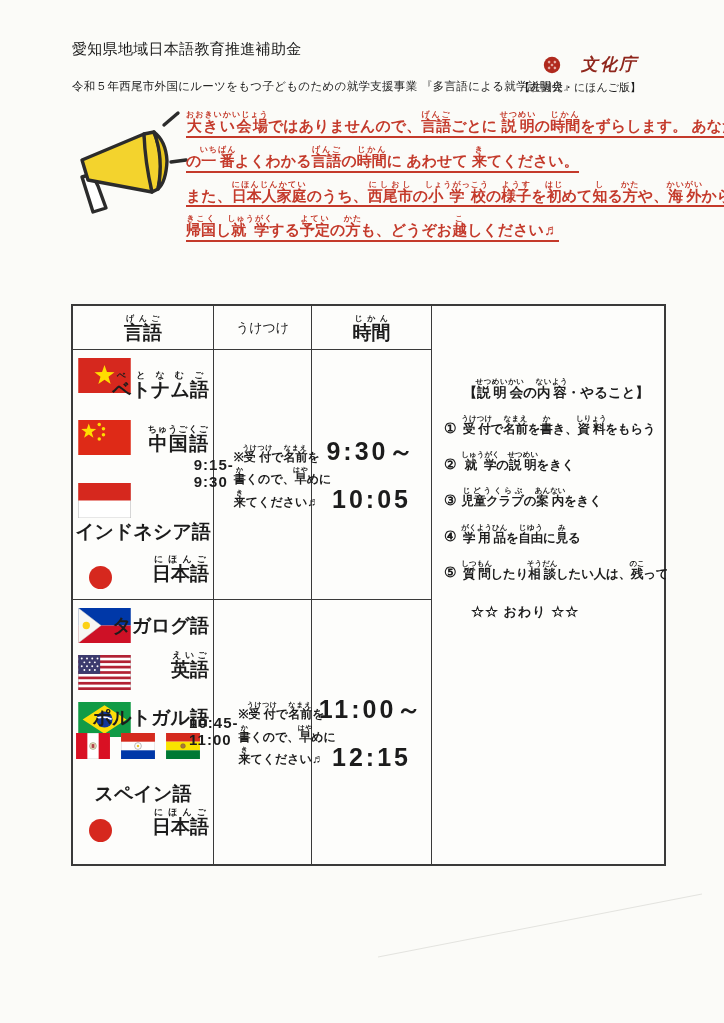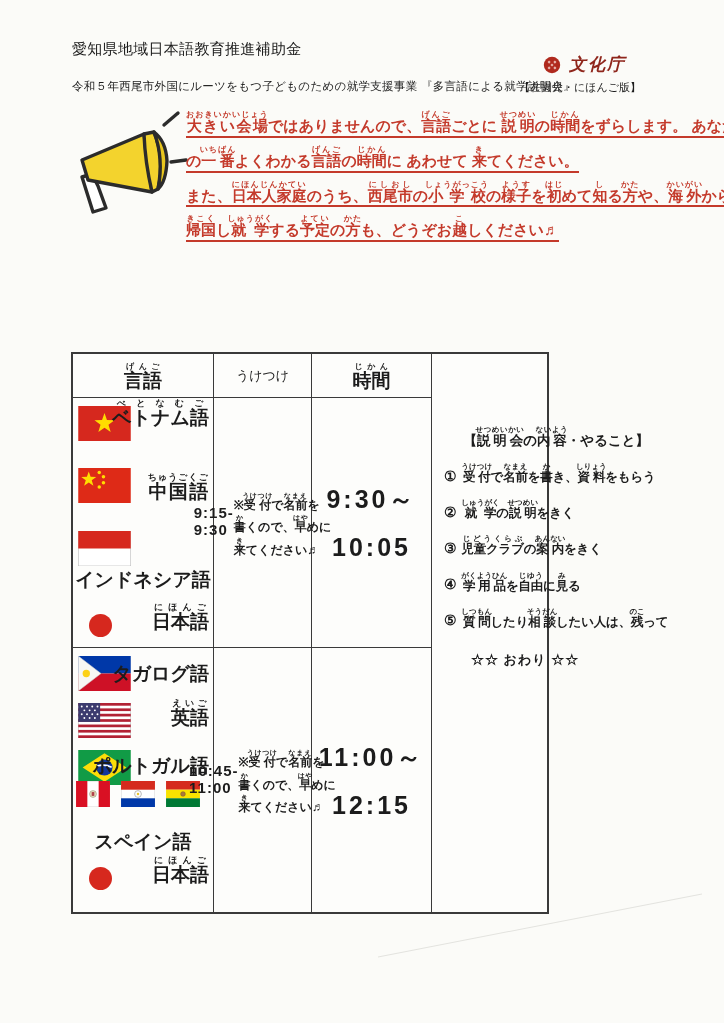--- a/index.html
+++ b/index.html
@@ -7,21 +7,21 @@
   body {
     position:relative;
     background:#fbfbf8;
     font-family:"Liberation Sans", sans-serif;
     color:#1c1c1c;
     overflow:hidden;
   }
   
   .hdr-line1 { position:absolute; left:72px; top:40px; font-size:15px; letter-spacing:.3px; }
   .hdr-line2 { position:absolute; left:72px; top:79px; font-size:11.5px; letter-spacing:.3px; }
-  .logo { position:absolute; left:543px; top:53px; display:flex; align-items:center; gap:8px; }
+  .logo { position:absolute; left:543px; top:53px; display:flex; align-items:center; gap:20px; }
   .logo-text { color:#8f261c; font-size:17px; font-weight:bold; font-style:italic;
                font-family:"Liberation Serif", serif; letter-spacing:2px; }
   .edition { position:absolute; left:519px; top:80px; font-size:11px; }
 
   
   .megaphone { position:absolute; left:52px; top:110px; }
 
   
   .announce { position:absolute; left:186px; top:110px; width:534px; }
   .a-line { margin-bottom:7px; white-space:nowrap; line-height:1.05; }
@@ -32,27 +32,26 @@
     border-bottom:2px solid #c43a2b;
     padding-bottom:2px;
   }
   .a-line rt { font-size:8px; font-weight:bold; color:#c43a2b; letter-spacing:1px; }
 
   ruby { ruby-align:space-around; }
   rt { font-size:8px; letter-spacing:.5px; }
 
   
   .table {
-    position:absolute; left:71px; top:304px; width:478px; height:562px;
+    position:absolute; left:71px; top:304px; width:595px; height:562px;
     display:grid;
     grid-template-columns:141px 98px 120px 1fr;
     grid-template-rows:44px 250px 1fr;
     border:2px solid #3a3a3a;
     background:#fdfdfb;
-    margin-top:48px;
   }
   .cell { position:relative; border-right:1.6px solid #3a3a3a; border-bottom:1.6px solid #3a3a3a; }
   .cell.no-b { border-bottom:none; }
   .cell.no-r { border-right:none; }
 
   .hcell { display:flex; align-items:center; justify-content:center; }
   .h-big { font-size:19px; font-weight:bold; line-height:1; }
   .h-big rt { font-size:8px; }
   .h-small { font-size:13px; }
 
@@ -168,21 +167,21 @@
       <span><ruby>質問<rt>しつもん</rt></ruby>したり<ruby>相談<rt>そうだん</rt></ruby>したい人は、<ruby>残<rt>のこ</rt></ruby>って</span>
     </div>
     <div class="agenda-close">☆☆ おわり ☆☆</div>
   </div>
 
   <div class="cell">
     <svg class="flag" style="left:5px; top:8px;" width="53" height="35" viewBox="0 0 30 20">
       <rect width="30" height="20" fill="#d6281e"></rect>
       <polygon transform="translate(15,10)" fill="#ffdd00" points="0,-6 1.41,-1.94 5.71,-1.85 2.28,0.74 3.53,4.85 0,2.4 -3.53,4.85 -2.28,0.74 -5.71,-1.85 -1.41,-1.94"></polygon>
     </svg>
-    <div class="lang-label lang-right" style="top:0;"><ruby>ベトナム語<rt>べとなむご</rt></ruby></div>
+    <div class="lang-label lang-right" style="top:20px;"><ruby>ベトナム語<rt>べとなむご</rt></ruby></div>
 
     <svg class="flag" style="left:5px; top:70px;" width="53" height="35" viewBox="0 0 30 20">
       <rect width="30" height="20" fill="#de2a17"></rect>
       <polygon transform="translate(6,6.5) scale(0.75)" fill="#ffde00" points="0,-6 1.41,-1.94 5.71,-1.85 2.28,0.74 3.53,4.85 0,2.4 -3.53,4.85 -2.28,0.74 -5.71,-1.85 -1.41,-1.94"></polygon>
       <g fill="#ffde00">
         <circle cx="12" cy="2.6" r="1"></circle>
           <circle cx="14.4" cy="5" r="1"></circle>
         <circle cx="14.4" cy="8.4" r="1"></circle>
           <circle cx="12" cy="10.8" r="1"></circle>
       </g>

